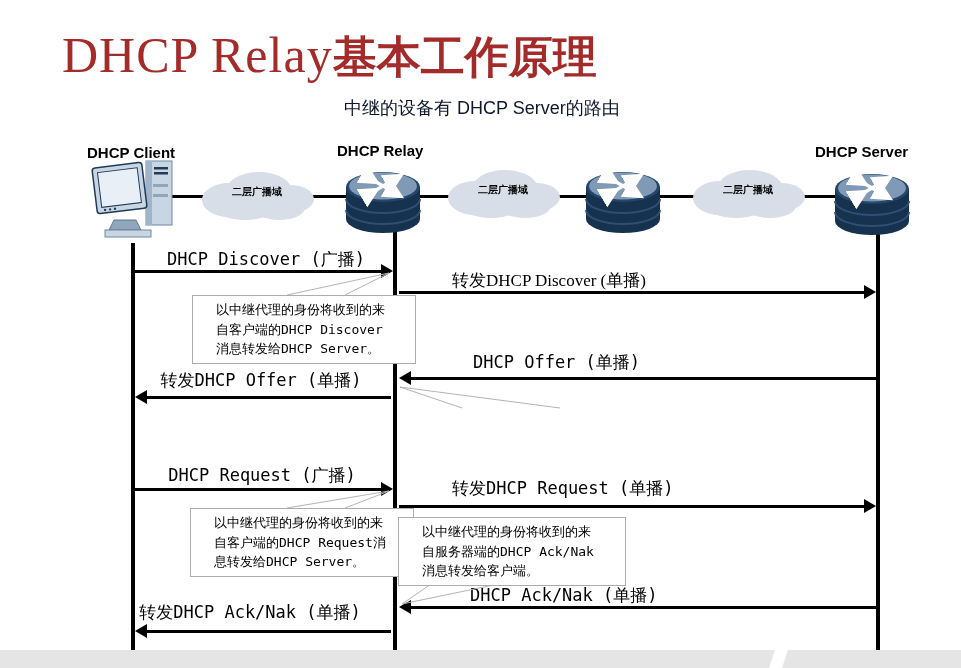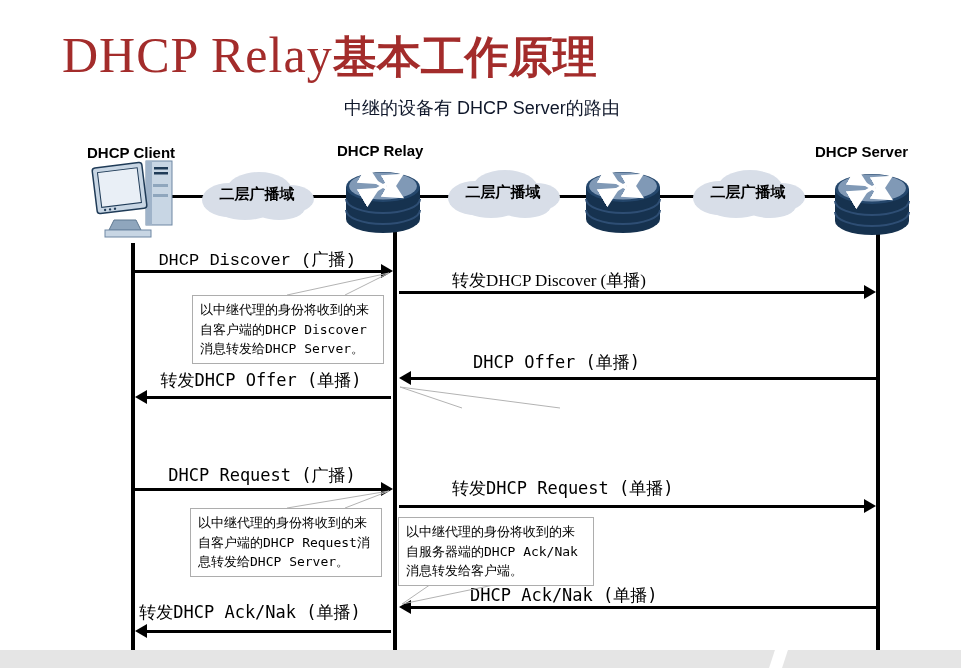--- a/index.html
+++ b/index.html
@@ -9,32 +9,32 @@
   .title{position:absolute;left:62px;top:26px;white-space:nowrap;color:#A32C2B;}
   .title .latin{font-family:"Liberation Serif","DejaVu Serif",serif;font-size:50px;font-weight:400;letter-spacing:1px;}
   .title .cjk{font-family:Liberation Sans, sans-serif;font-size:44px;font-weight:700;}
   .subtitle{position:absolute;left:344px;top:96px;font-size:18px;color:#0f172a;white-space:nowrap;}
   
   .node-label{position:absolute;font-size:15px;font-weight:700;white-space:nowrap;z-index:3;}
   .trunk{position:absolute;left:150px;top:195px;width:712px;height:3px;background:#000;z-index:1;}
   .icon{position:absolute;z-index:2;}
   .cloud-wrap{position:absolute;width:120px;height:56px;z-index:2;}
   .cloud-wrap .cloud-label{position:absolute;left:0;top:19px;width:120px;text-align:center;
-        font-size:15px;font-weight:700;color:#000;}
+        font-size:10px;font-weight:700;color:#000;}
   
   .lifeline{position:absolute;width:4px;background:#000;z-index:1;}
   .arrow{position:absolute;height:3px;background:#000;z-index:2;}
   .arrow.r::after{content:"";position:absolute;right:-11px;top:-6px;width:0;height:0;
         border-left:12px solid #000;border-top:7.5px solid transparent;border-bottom:7.5px solid transparent;}
   .arrow.l::before{content:"";position:absolute;left:-11px;top:-6px;width:0;height:0;
         border-right:12px solid #000;border-top:7.5px solid transparent;border-bottom:7.5px solid transparent;}
   .msg{position:absolute;font-family:"DejaVu Sans Mono","Liberation Mono",monospace;
         font-size:17px;white-space:nowrap;z-index:2;}
   .msg.center{text-align:center;}
-  .callout{position:absolute;background:#fff;border:1px solid #ADADAD;padding:4px 7px;
+  .callout{position:absolute;background:#fff;border:1px solid #ADADAD;padding:4px 23px;
         font-family:"DejaVu Sans Mono","Liberation Mono",monospace;font-size:13px;line-height:1.5;z-index:4;}
   .leads{position:absolute;left:0;top:0;width:961px;height:668px;z-index:3;pointer-events:none;}
   
   .footer{position:absolute;left:0;top:650px;width:961px;height:18px;background:#E5E5E5;z-index:6;}
   .footer .slash{position:absolute;left:772px;top:0;width:13px;height:18px;background:#fff;transform:skewX(-18deg);}
 </style>
 </head>
 <body>
 
 <div class="stage">
@@ -178,21 +178,21 @@
         <line x1="345" y1="295" x2="389" y2="273"></line>
       <line x1="400" y1="387" x2="462" y2="408"></line>
         <line x1="400" y1="387" x2="560" y2="408"></line>
       <line x1="287" y1="508" x2="389" y2="491"></line>
         <line x1="345" y1="508" x2="389" y2="491"></line>
       <line x1="434" y1="582" x2="402" y2="604"></line>
         <line x1="508" y1="582" x2="402" y2="604"></line>
     </g>
   </svg>
 
-  <div class="msg center" style="left:128px;top:248px;width:258px;font-family:Liberation Mono, monospace;">DHCP Discover (广播)</div>
+  <div class="msg center" style="left:137px;top:248px;width:258px;">DHCP Discover (广播)</div>
   <div class="arrow r" style="left:135px;top:270px;width:247px;"></div>
 
   <div class="msg" style="left:452px;top:269px;font-family:Liberation Serif, serif;">转发DHCP Discover (单播)</div>
   <div class="arrow r" style="left:399px;top:291px;width:466px;"></div>
 
   <div class="msg" style="left:473px;top:351px;">DHCP Offer (单播)</div>
   <div class="arrow l" style="left:410px;top:377px;width:466px;"></div>
 
   <div class="msg center" style="left:135px;top:369px;width:252px;">转发DHCP Offer (单播)</div>
   <div class="arrow l" style="left:146px;top:396px;width:245px;"></div>

